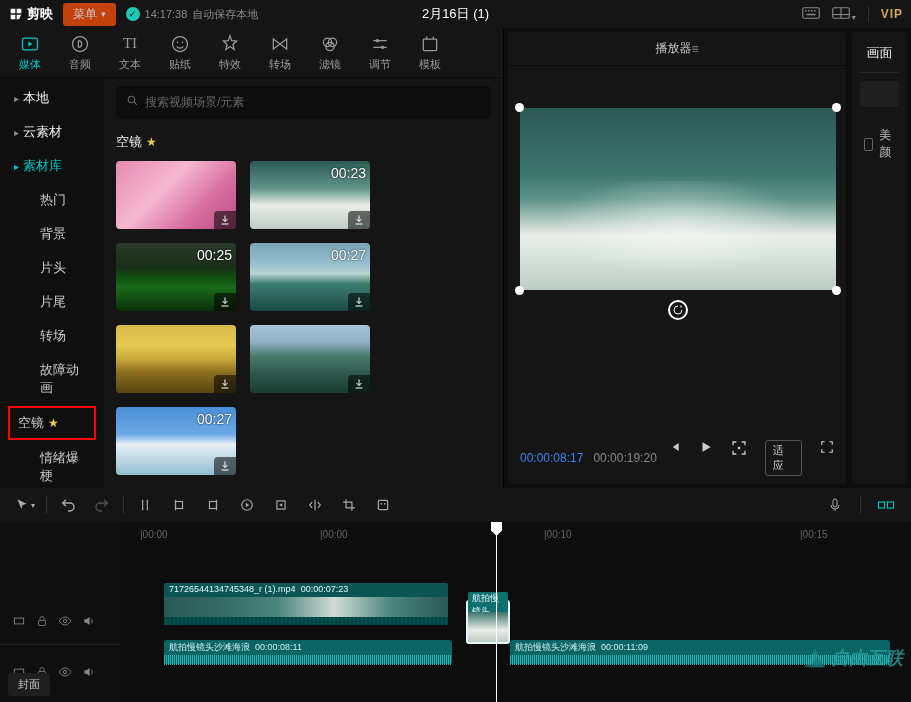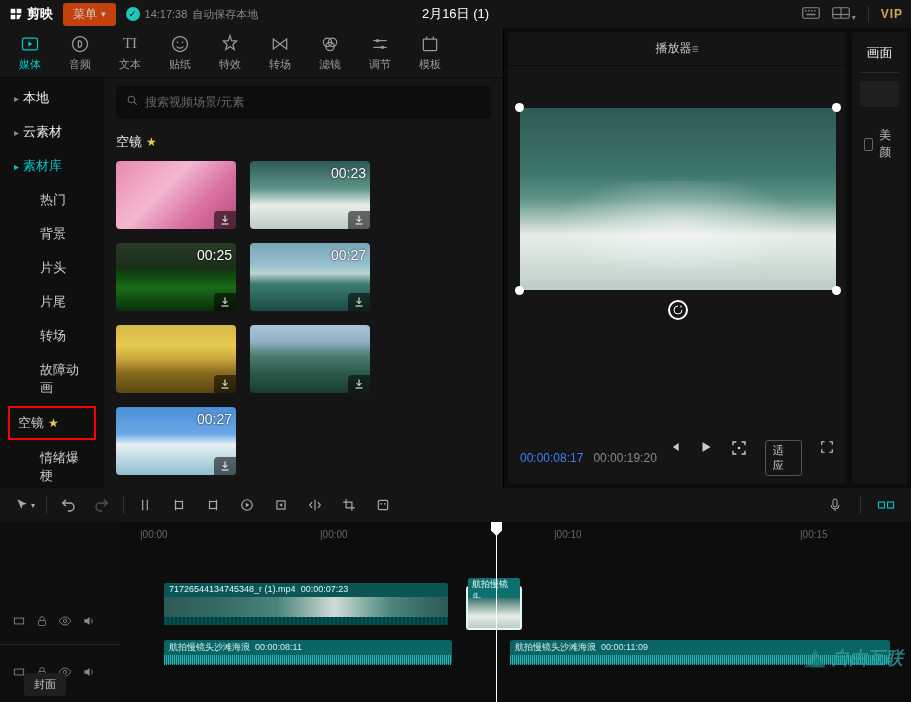--- a/index.html
+++ b/index.html
@@ -499,38 +499,38 @@
               <path d="M2 12s4-7 10-7 10 7 10 7-4 7-10 7-10-7-10-7z" fill="none" stroke="currentColor" stroke-width="1.5"></path>
               <circle cx="12" cy="12" r="3" fill="none" stroke="currentColor" stroke-width="1.5"></circle>
             </svg></span>
         <span><svg width="14" height="14" viewBox="0 0 24 24">
               <path d="M4 9v6h4l5 4V5l-5 4z"></path>
               <path d="M16 8c2 2 2 6 0 8" fill="none" stroke="currentColor" stroke-width="1.5"></path>
             </svg></span>
         <div style="flex:1"></div>
       </div>
     </div>
-    <div style="position:absolute;left:24px;bottom:6px">
+    <div style="position:absolute;left:8px;bottom:6px">
         <div class="cover-btn">封面</div>
       </div>
     <div class="tl-tracks">
       <div class="ruler" id="ruler">
           <span style="left: 20px;">|00:00</span>
           <span style="left: 200px;">|00:00</span>
-          <span style="left: 434px;">|00:10</span>
+          <span style="left: 424px;">|00:10</span>
           <span style="left: 680px;">|00:15</span>
         </div>
       <div class="playhead"></div>
 
       <div class="track" style="top:60px">
         <div class="clip clip-vid" style="left:44px;width:284px">
           <div class="clip-header"><span>71726544134745348_r (1).mp4</span>&nbsp;&nbsp;<span>00:00:07:23</span></div>
           <div class="clip-body"></div>
         </div>
-        <div class="clip2" style="left:346px;top:4px;width:56px;height:44px">
+        <div class="clip2" style="left:346px;top:18px;width:44px;height:44px">
           <div class="clip2-label">航拍慢镜头</div>
           <div class="clip2-body"></div>
         </div>
       </div>
 
       <div class="track" style="top:118px">
         <div class="audio-clip" style="left:44px;width:288px">
           <div class="audio-label"><span>航拍慢镜头沙滩海浪</span>&nbsp;&nbsp;<span>00:00:08:11</span></div>
           <div class="audio-wave"></div>
         </div>

